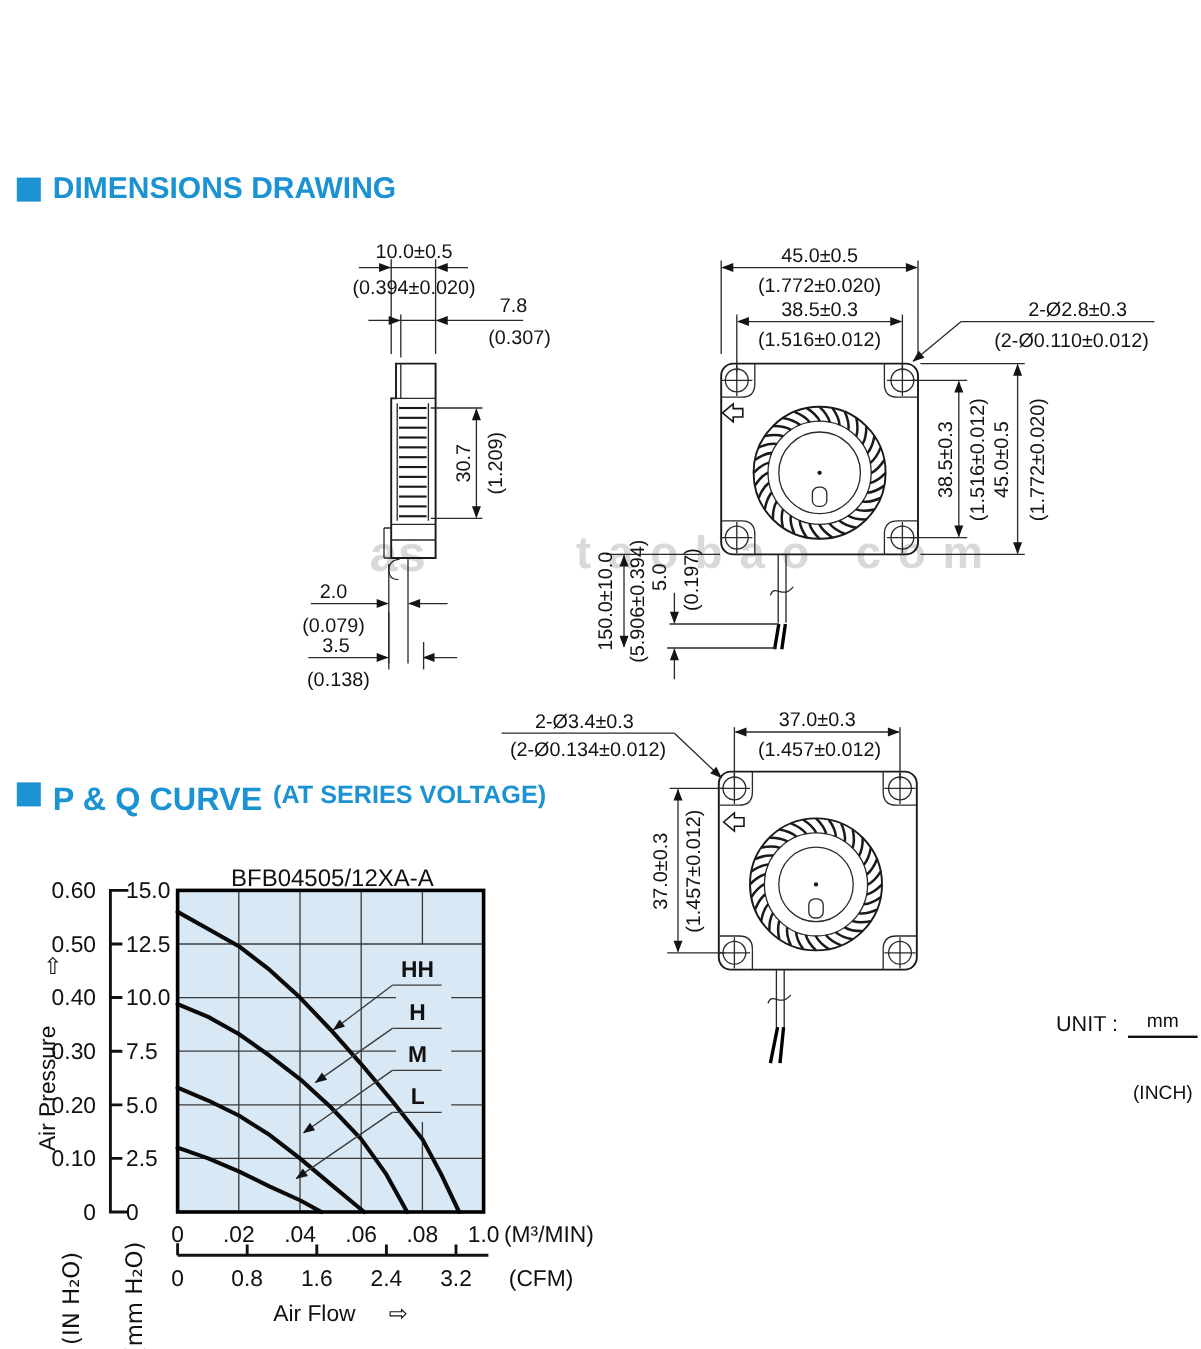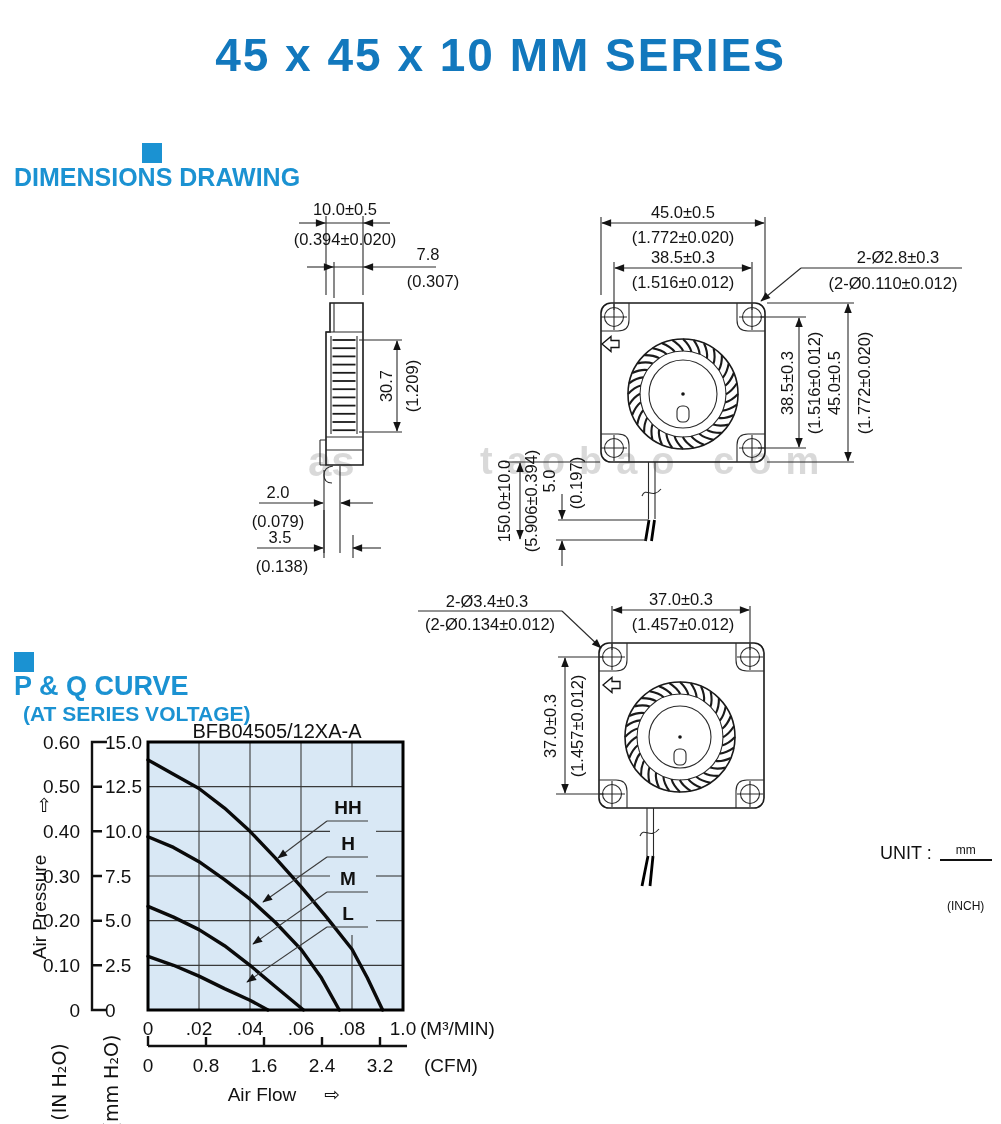--- a/index.html
+++ b/index.html
@@ -1,48 +1,47 @@
 <!DOCTYPE html>
 <html><head>
 <meta charset="utf-8">
 <style>
   html,body{margin:0;padding:0;background:#ffffff;}
   .page{position:relative;width:1001px;height:1124px;background:#fff;overflow:hidden;
         font-family:"Liberation Sans",sans-serif;color:#111;}
   .page-title{position:absolute;top:28px;left:0;width:100%;margin:0;text-align:center;
         font-size:46px;font-weight:bold;letter-spacing:2px;color:#1278bd;}
-  .hdg{position:absolute;display:flex;align-items:center;color:#1b92d2;font-weight:bold;flex-direction:column;}
+  .hdg{position:absolute;display:flex;align-items:center;color:#1b92d2;font-weight:bold;}
   .hdg .bullet{display:inline-block;width:20px;height:20px;background:#1b92d2;margin-right:10px;}
   .hdg-dim{top:143px;left:14px;font-size:25px;}
   .hdg-pq{top:651px;left:14px;font-size:27px;align-items:flex-start;}
   .hdg-pq .bullet{position:relative;top:1px;}
   .hdg-pq .sub{font-size:21px;margin-left:9px;font-weight:bold;}
   .watermark{position:absolute;top:436px;left:0;width:1001px;height:46px;
         color:#b5b5b5;opacity:.5;font-weight:bold;pointer-events:none;}
   .watermark .w1{position:absolute;left:308px;top:2px;font-size:42px;}
   .watermark .w2{position:absolute;left:480px;top:4px;font-size:38px;letter-spacing:14px;}
   .unit-note{position:absolute;left:880px;top:843px;display:flex;align-items:flex-start;font-size:18px;}
-  .unit-note .frac{display:inline-block;text-align:center;margin-left:8px;font-size:12px;}
+  .unit-note .frac{display:inline-block;text-align:center;margin-left:8px;font-size:16px;}
   .unit-note .frac .top{display:block;padding:0 16px 2px 16px;border-bottom:2px solid #111;}
   .unit-note .frac .bot{display:block;padding-top:2px;margin-top:36px;}
   svg{position:absolute;top:0;left:0;}
   svg .ln{stroke:#1a1a1a;stroke-width:1.6;fill:none;}
   svg .thin{stroke:#2a2a2a;stroke-width:1.1;fill:none;}
   svg .dim{font-size:16.5px;fill:#141414;}
   svg .chart-title{font-size:20px;fill:#111;}
   svg .axis-lab{font-size:19px;fill:#111;}
   svg .dj{font-family:"DejaVu Sans",sans-serif;}
   svg text{font-family:"Liberation Sans",sans-serif;}
 </style>
 </head>
 <body>
 
 <div class="page">
 
-  <h1 class="page-title">45 x 45 x 10 MM SERIES</h1>
 
   <div class="watermark">
     <span class="w1">as</span>
     <span class="w2">taobao com</span>
   </div>
 
   <div class="hdg hdg-dim">
     <span class="bullet"></span>
     <span>DIMENSIONS DRAWING</span>
   </div>

